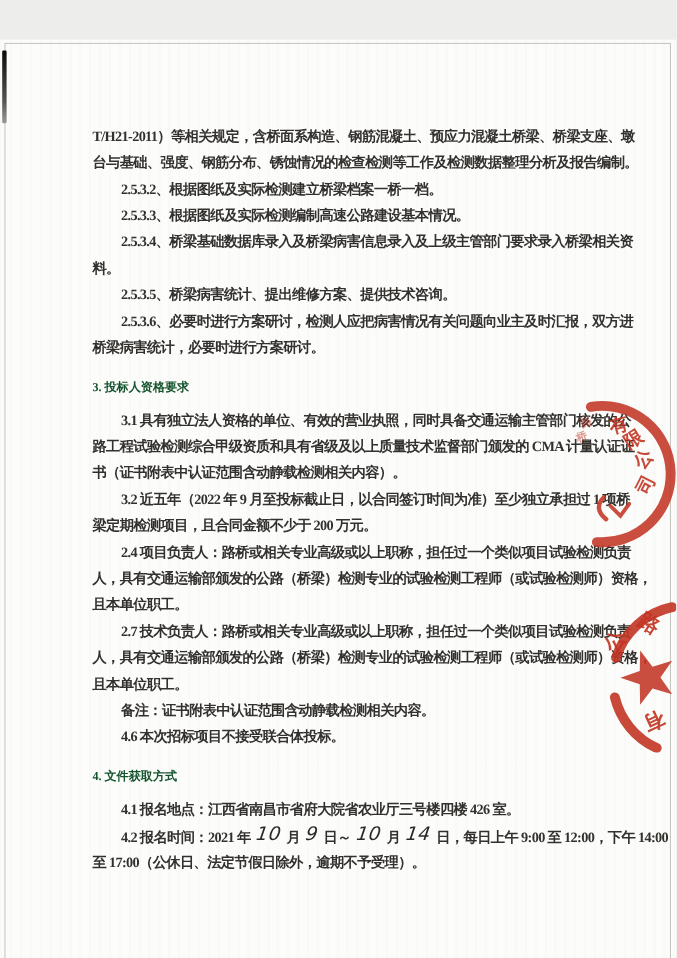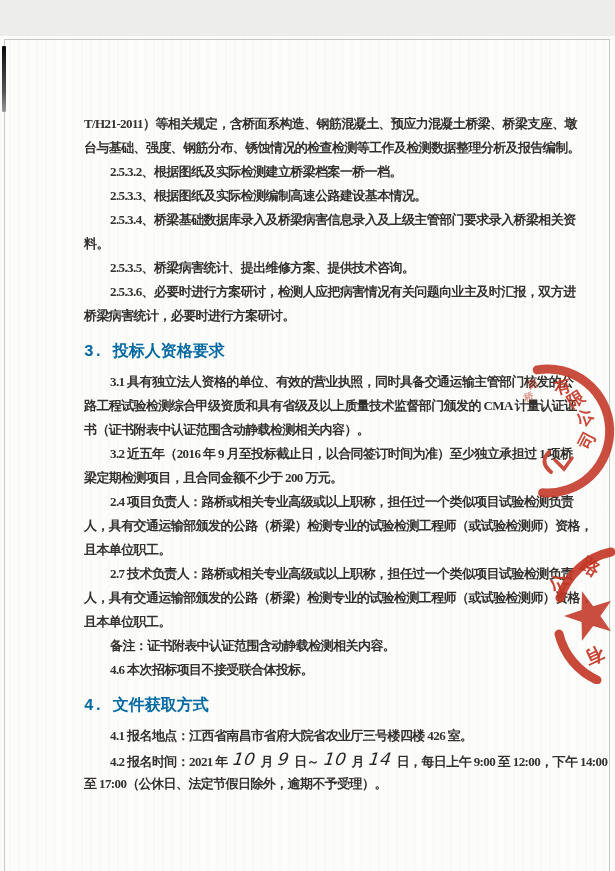--- a/index.html
+++ b/index.html
@@ -30,24 +30,24 @@
     position:absolute;left:84px;top:76px;right:64px;
   }
   .line{
     height:24px;line-height:24px;
     font-size:13px;letter-spacing:-0.6px;
     color:#33312e;font-weight:600;
     white-space:nowrap;
   }
   .line.indent{padding-left:26px;}
   .line.heading{
-    font-size:16px;font-weight:700;color:#0369a1;
+    font-size:11px;font-weight:700;color:#14532d;
     letter-spacing:0;height:26px;line-height:26px;
     margin-top:11px;margin-bottom:5px;
-    font-family:Liberation Mono, monospace;
+    font-family:Liberation Serif, serif;
   }
   .hw{
     display:inline-block;
     font-family:"DejaVu Sans",sans-serif;
     font-style:italic;font-weight:500;
     font-size:17px;letter-spacing:0.5px;
     padding:0 5px;position:relative;top:-1px;
     transform:skewX(-8deg);
     color:#2a2927;
   }
@@ -73,21 +73,21 @@
       <div class="line indent">2.5.3.3、根据图纸及实际检测编制高速公路建设基本情况。</div>
       <div class="line indent">2.5.3.4、桥梁基础数据库录入及桥梁病害信息录入及上级主管部门要求录入桥梁相关资</div>
       <div class="line">料。</div>
       <div class="line indent">2.5.3.5、桥梁病害统计、提出维修方案、提供技术咨询。</div>
       <div class="line indent">2.5.3.6、必要时进行方案研讨，检测人应把病害情况有关问题向业主及时汇报，双方进</div>
       <div class="line">桥梁病害统计，必要时进行方案研讨。</div>
       <div class="line heading">3. 投标人资格要求</div>
       <div class="line indent">3.1 具有独立法人资格的单位、有效的营业执照，同时具备交通运输主管部门核发的公</div>
       <div class="line">路工程试验检测综合甲级资质和具有省级及以上质量技术监督部门颁发的 CMA 计量认证证</div>
       <div class="line">书（证书附表中认证范围含动静载检测相关内容）。</div>
-      <div class="line indent">3.2 近五年（2016 年 9 月至投标截止日，以合同签订时间为准）至少独立承担过 1 项桥</div>
+      <div class="line indent">3.2 近五年（2022 年 9 月至投标截止日，以合同签订时间为准）至少独立承担过 1 项桥</div>
       <div class="line">梁定期检测项目，且合同金额不少于 200 万元。</div>
       <div class="line indent">2.4 项目负责人：路桥或相关专业高级或以上职称，担任过一个类似项目试验检测负责</div>
       <div class="line">人，具有交通运输部颁发的公路（桥梁）检测专业的试验检测工程师（或试验检测师）资格，</div>
       <div class="line">且本单位职工。</div>
       <div class="line indent">2.7 技术负责人：路桥或相关专业高级或以上职称，担任过一个类似项目试验检测负责</div>
       <div class="line">人，具有交通运输部颁发的公路（桥梁）检测专业的试验检测工程师（或试验检测师）资格，</div>
       <div class="line">且本单位职工。</div>
       <div class="line indent">备注：证书附表中认证范围含动静载检测相关内容。</div>
       <div class="line indent">4.6 本次招标项目不接受联合体投标。</div>
       <div class="line heading">4. 文件获取方式</div>

